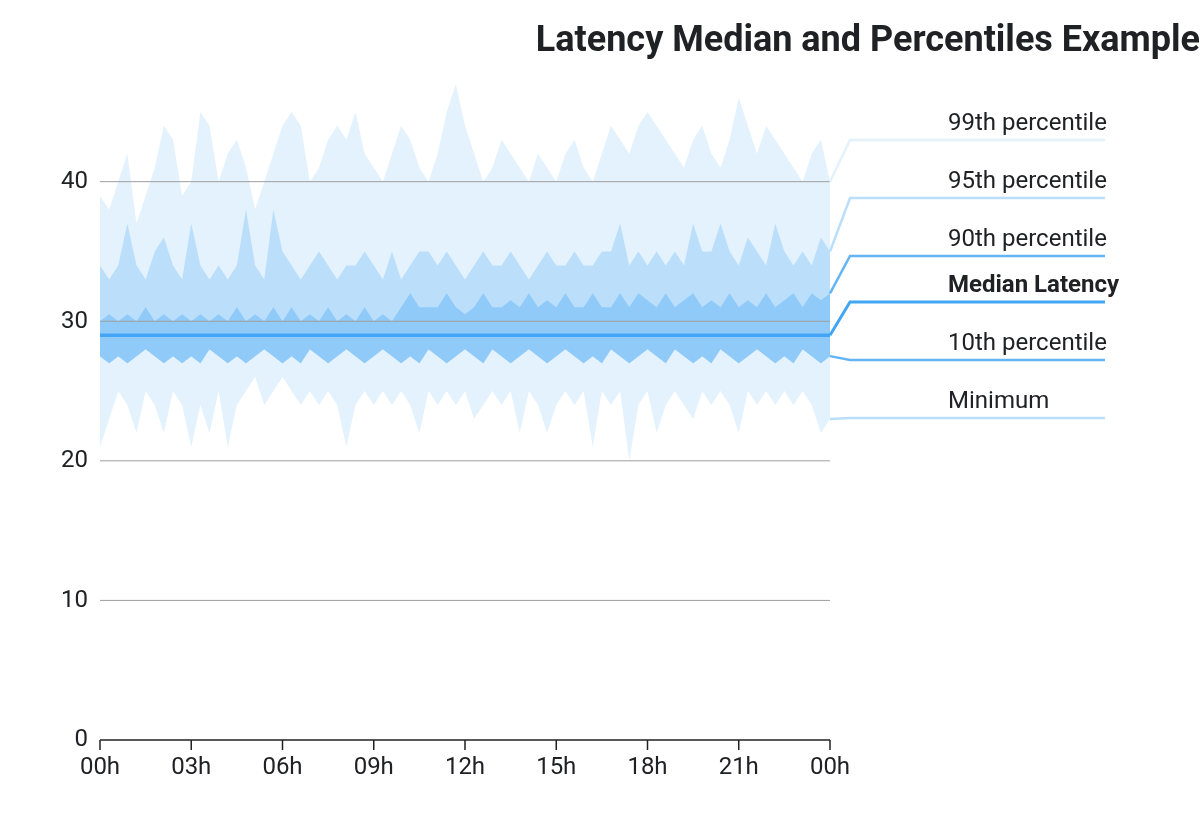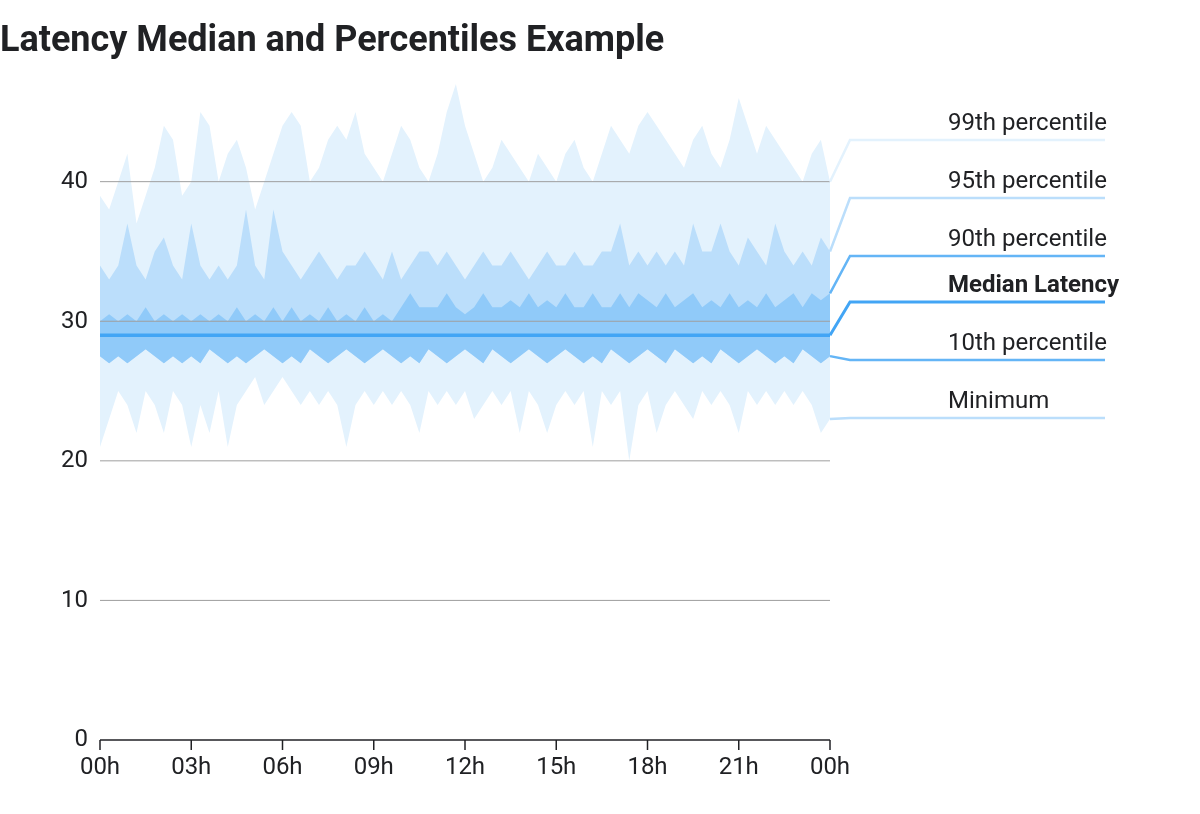--- a/index.html
+++ b/index.html
@@ -14,21 +14,21 @@
   .container {
     width: 1200px;
     height: 814px;
     position: relative;
   }
   .title {
     position: absolute;
     left: 0;
     right: 0;
     top: 18px;
-    text-align: left;
+    text-align: right;
     font-size: 36px;
     font-weight: 700;
     color: #202124;
   }
   svg {
     position: absolute;
     left: 0;
     top: 0;
   }
   .y-tick-label {

